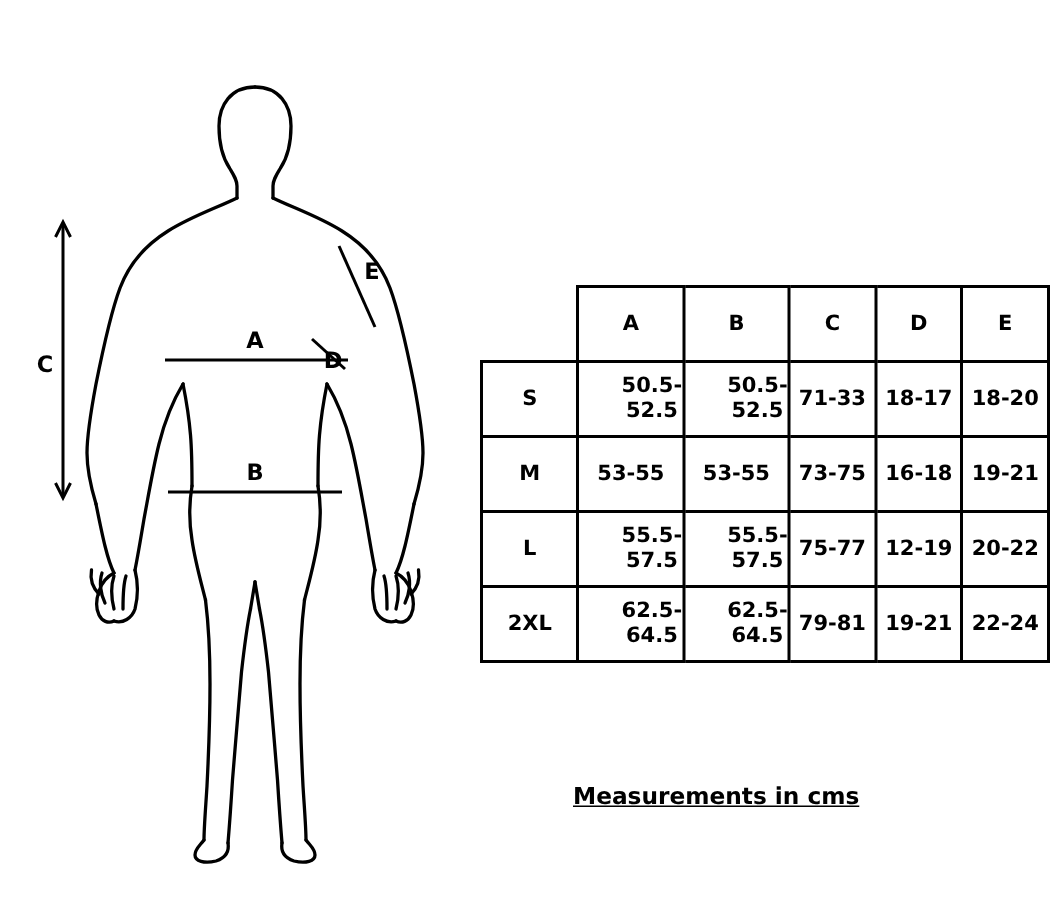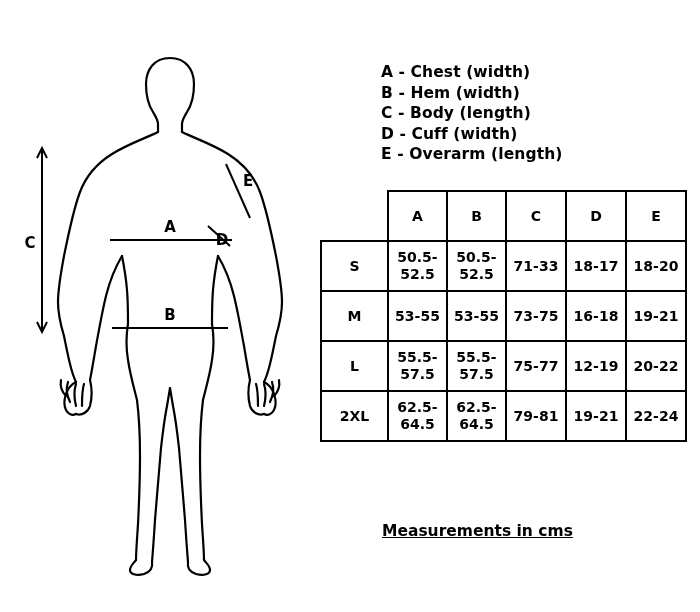--- a/index.html
+++ b/index.html
@@ -76,20 +76,21 @@
   }
   .col-label { width: 66px; }
   .col-a { width: 57px; }
   .col-b { width: 57px; }
   .col-c { width: 58px; }
   .col-d { width: 58px; }
   .col-e { width: 58px; }
   .wrapval {
     display: block;
     line-height: 17px;
+    padding-left: 28px;
   }
 
   
   #footer-note {
     position: absolute;
     left: 382px;
     top: 522px;
     font-size: 15.5px;
     font-weight: bold;
     text-decoration: underline;
@@ -234,27 +235,20 @@
       </g>
 
       <text class="figure-label" x="150" y="192" text-anchor="middle">A</text>
       <text class="figure-label" x="150" y="280" text-anchor="middle">B</text>
       <text class="figure-label" x="10" y="208" text-anchor="middle">C</text>
       <text class="figure-label" x="202" y="205" text-anchor="middle">D</text>
       <text class="figure-label" x="228" y="146" text-anchor="middle">E</text>
     </svg>
   </div>
 
-  <div id="legend">
-    <div class="legend-line">A - Chest (width)</div>
-    <div class="legend-line">B - Hem (width)</div>
-    <div class="legend-line">C - Body (length)</div>
-    <div class="legend-line">D - Cuff (width)</div>
-    <div class="legend-line">E - Overarm (length)</div>
-  </div>
 
   <table id="size-table">
     <thead>
       <tr>
         <th class="corner-cell col-label"></th>
         <th class="col-a">A</th>
         <th class="col-b">B</th>
         <th class="col-c">C</th>
         <th class="col-d">D</th>
         <th class="col-e">E</th>

